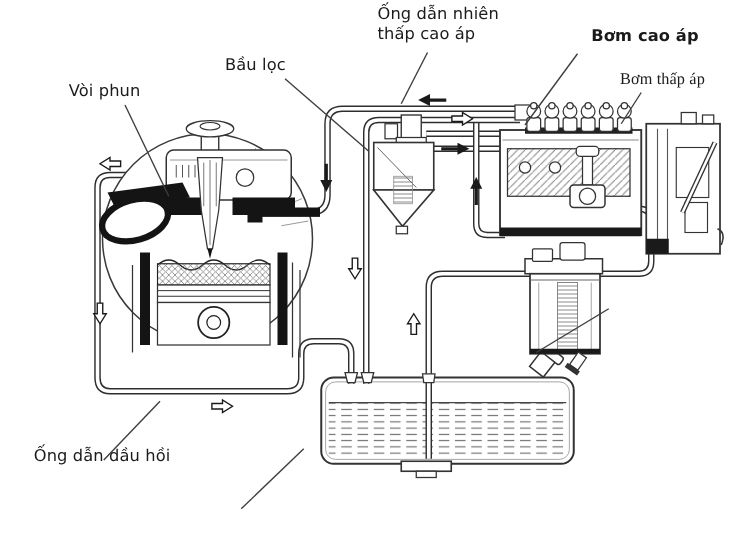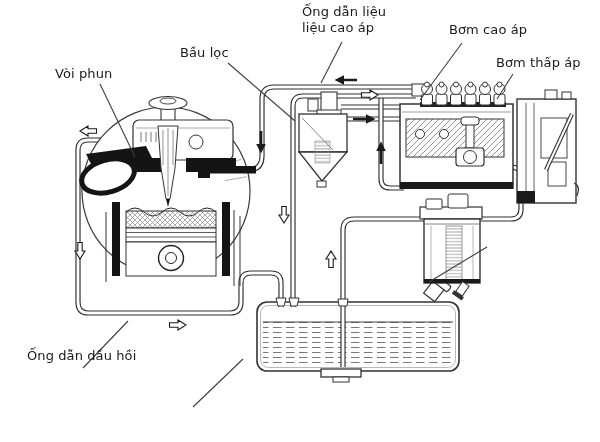--- a/index.html
+++ b/index.html
@@ -258,18 +258,18 @@
     <line class="ld" x1="462" y1="43" x2="420" y2="100"></line>
     <line class="ld" x1="513" y1="74" x2="497" y2="99"></line>
     <line class="ld" x1="487" y1="247" x2="429" y2="282"></line>
     <line class="ld" x1="83" y1="368" x2="128" y2="321"></line>
     <line class="ld" x1="193" y1="407" x2="243" y2="359"></line>
   </g>
 </svg>
 
 <div class="lbl" style="left:55px;top:66px;">Vòi phun</div>
 <div class="lbl" style="left:180px;top:45px;">Bầu lọc</div>
-<div class="lbl wrap" style="left:302px;top:4px;">Ống dẫn liệu liệu cao áp</div>
-<div class="lbl" style="left:449px;top:22px;">Bơm cao áp</div>
-<div class="lbl" style="left:496px;top:55px;">Bơm thấp áp</div>
-<div class="lbl" style="left:27px;top:348px;text-align:right;">Ống dẫn dầu hồi</div>
+<div class="lbl wrap" style="left:302px;top:4px;">Ống dẫn nhiên thấp cao áp</div>
+<div class="lbl" style="left:473px;top:22px;font-weight:bold;">Bơm cao áp</div>
+<div class="lbl" style="left:496px;top:55px;font-family:Liberation Serif, serif;">Bơm thấp áp</div>
+<div class="lbl" style="left:27px;top:358px;text-align:right;">Ống dẫn dầu hồi</div>
 
 </div>
 
 </body></html>

